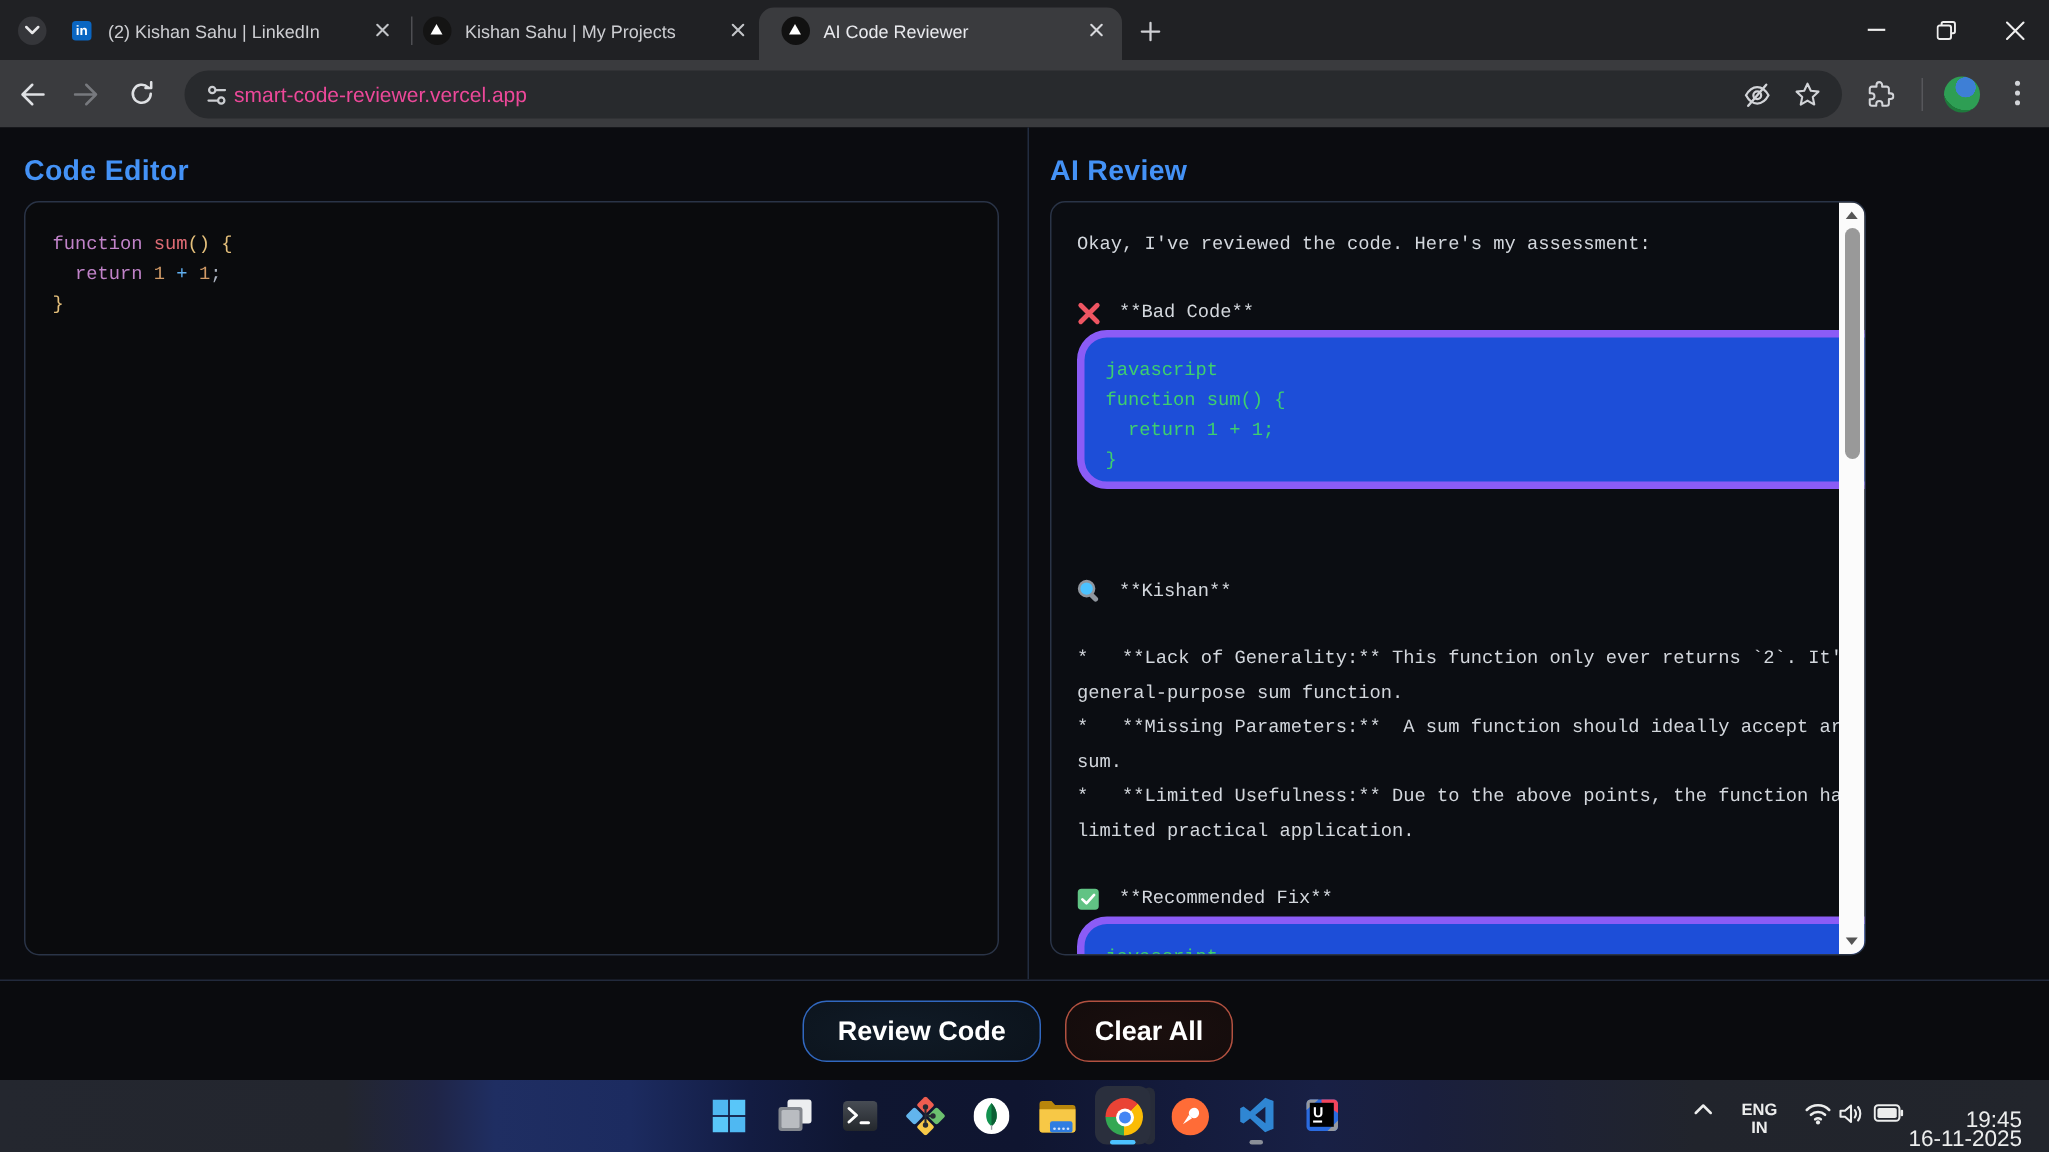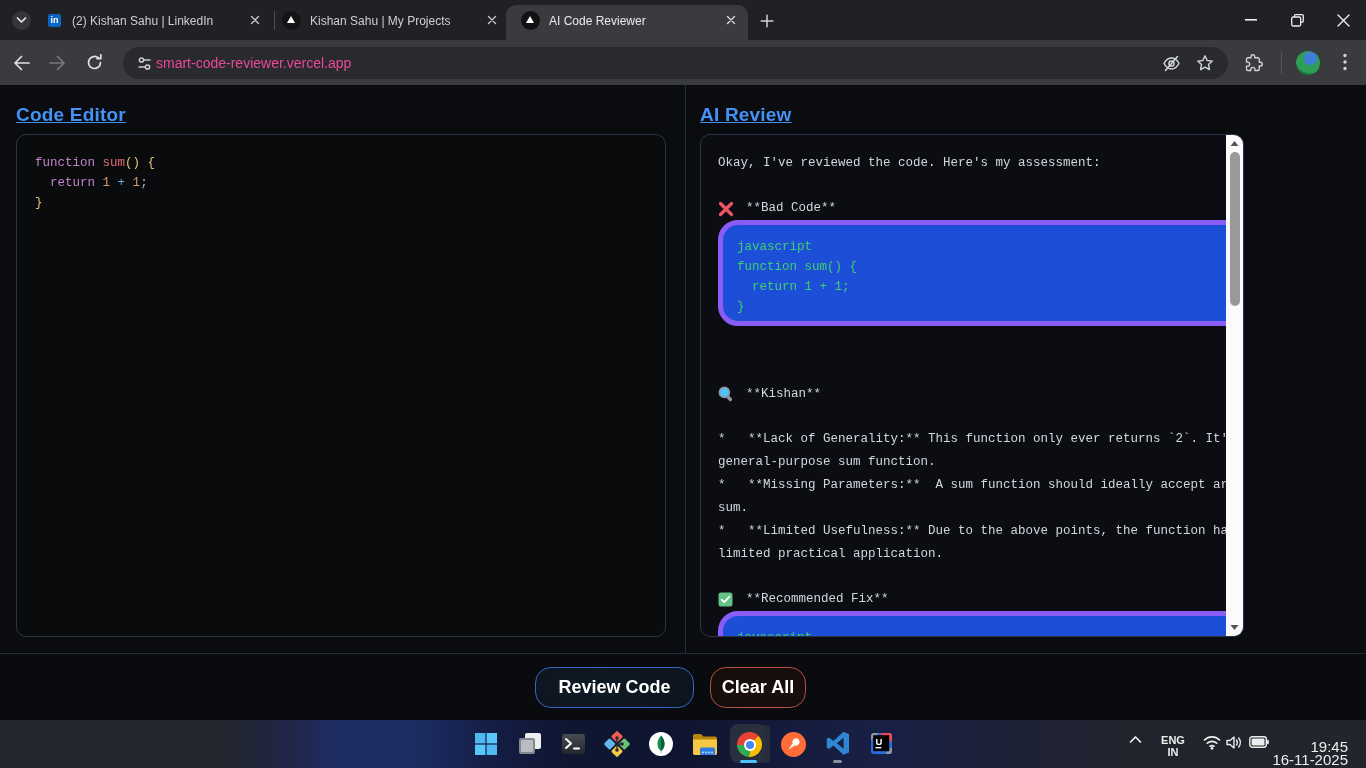--- a/index.html
+++ b/index.html
@@ -9,21 +9,21 @@
   #tabstrip { position:absolute; left:0; top:0; width:1366px; height:40px; background:#202124; }
   #toolbar { position:absolute; left:0; top:40px; width:1366px; height:45px; background:#3a3b3e; }
   .tabtext { font-size:12px; color:#cdced2; white-space:nowrap; }
   #activetab { position:absolute; left:506px; top:5px; width:242px; height:35px; background:#3a3b3e; border-radius:10px 10px 0 0; }
   .favcircle { position:absolute; width:19px; height:19px; border-radius:50%; background:#141414; }
   .favtri { position:absolute; width:0; height:0; border-left:4.5px solid transparent; border-right:4.5px solid transparent; border-bottom:7.5px solid #fff; }
   #omnibox { position:absolute; left:123px; top:7px; width:1105px; height:32px; border-radius:16px; background:#282a2d; }
   
   #page { position:absolute; left:0; top:85px; width:1366px; height:635px; background:#0b0c10; }
   #leftcol { position:absolute; left:0; top:0; width:686px; height:568px; border-right:1px solid #222c40; }
-  .paneltitle { position:absolute; font-size:19px; font-weight:bold; color:#4492f6; letter-spacing:0.2px;text-decoration:underline; }
+  .paneltitle { position:absolute; font-size:19px; font-weight:bold; color:#4492f6; letter-spacing:0.2px; }
   #editorbox { position:absolute; left:16px; top:49px; width:650px; height:503px; border:1px solid #2a3447; border-radius:10px; background:#0a0b0d; }
   .mono { font-family:"Liberation Mono", monospace; font-size:12.5px; }
   #reviewbox { position:absolute; left:700px; top:49px; width:544px; height:503px; border:1px solid #2a3447; border-radius:10px; background:#0b0d12; overflow:hidden; }
   .rline { position:absolute; left:17px; font-family:"Liberation Mono", monospace; font-size:12.5px; line-height:23px; color:#d3d7dd; white-space:pre; }
   .codeblock { position:absolute; left:17px; width:600px; border:5px solid #8b5cf6; border-radius:20px; background:#1d4ed8; }
   .codeblock pre { font-family:"Liberation Mono", monospace; font-size:12.5px; line-height:20px; color:#3ecf6e; padding:12px 14px; }
   
   #footer { position:absolute; left:0; top:653px; width:1366px; height:67px; border-top:1px solid #222a3c; background:#0a0b0e; }
   .btn { position:absolute; top:13px; height:41px; border-radius:16px; color:#fff; font-weight:bold; font-size:18px; text-align:center; }
   
@@ -173,21 +173,21 @@
         </svg>
       <div class="abs" style="left:3.5px; top:17px; width:10px; height:154px; border-radius:5px; background:#999;"></div>
       <svg class="abs" style="left:3px; bottom:4px;" width="11" height="10" viewBox="0 0 11 10">
           <path d="M5.5 8 L9.5 3 L1.5 3 Z" fill="#555"></path>
         </svg>
     </div>
   </div>
 </div>
 <div id="footer">
   <div class="btn" style="left:535px; width:159px; border:1.5px solid #3168c0; background:radial-gradient(120px 40px at 40% 50%, #101b27 0%, #0b121a 100%); line-height:38px;">Review Code</div>
-  <div class="btn" style="left:710px; width:96px; border:1.5px solid #b25140; background:radial-gradient(100px 40px at 55% 50%, #1a0f0e 0%, #120b0b 100%); line-height:38px;">Clear All</div>
+  <div class="btn" style="left:710px; width:112px; border:1.5px solid #b25140; background:radial-gradient(100px 40px at 55% 50%, #1a0f0e 0%, #120b0b 100%); line-height:38px;">Clear All</div>
 </div>
 <div id="taskbar">
 
   <div class="abs" style="left:762px; top:5px; width:8px; height:38px; border-radius:8px; background:#272c39;"></div>
   <div class="abs" style="left:730px; top:4px; width:37px; height:39px; border-radius:8px; background:#2a2f3d;"></div>
 
   <svg class="abs" style="left:475px; top:13px;" width="22" height="22" viewBox="0 0 22 22">
       <rect x="0" y="0" width="10.4" height="10.4" fill="#4fb8f2"></rect>
       <rect x="11.6" y="0" width="10.4" height="10.4" fill="#59c6f9"></rect>
       <rect x="0" y="11.6" width="10.4" height="10.4" fill="#59c6f9"></rect>

